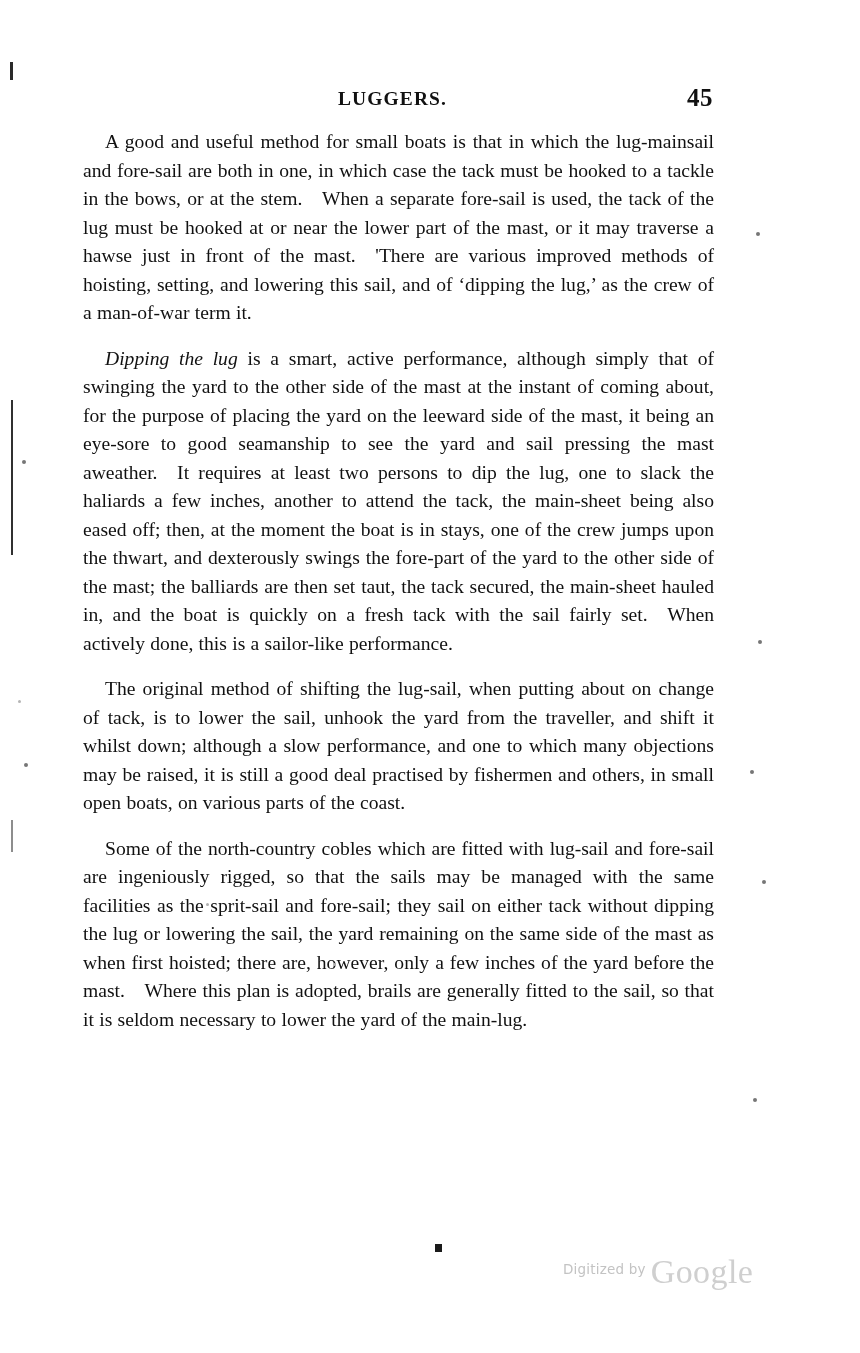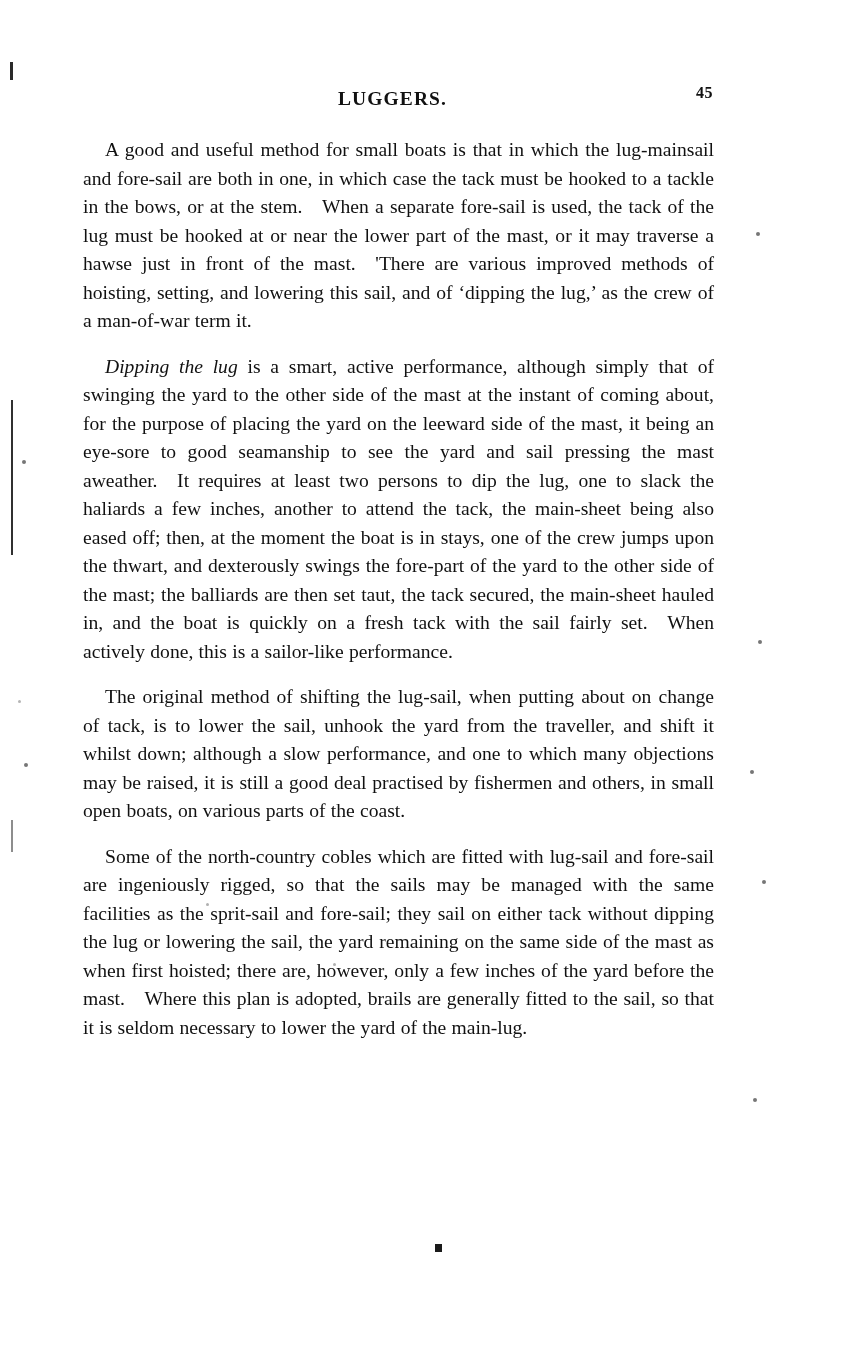--- a/index.html
+++ b/index.html
@@ -37,30 +37,30 @@
     font-size: 19.5px;
     font-weight: bold;
     letter-spacing: 1.1px;
     white-space: nowrap;
     text-align: right;
   }
   .head-folio {
     position: absolute;
     right: 0px;
     top: -4px;
-    font-size: 16px;
+    font-size: 25px;
     font-weight: bold;
     letter-spacing: 0.5px;
   }
 
   
   .textblock {
     position: absolute;
     left: 83px;
-    top: 136px;
+    top: 128px;
     width: 631px;
   }
 
   .para {
     margin: 0;
     padding: 0;
     text-align: justify;
     text-justify: inter-word;
     font-size: 19.6px;
     line-height: 28.5px;
@@ -161,14 +161,17 @@
   <div class="speck" style="left:756px;top:232px;width:4px;height:4px;"></div>
   <div class="speck" style="left:758px;top:640px;width:4px;height:4px;"></div>
   <div class="speck" style="left:750px;top:770px;width:4px;height:4px;"></div>
   <div class="speck" style="left:762px;top:880px;width:4px;height:4px;"></div>
   <div class="speck" style="left:753px;top:1098px;width:4px;height:4px;"></div>
   <div class="speck" style="left:333px;top:963px;width:3px;height:3px;background:#b0b0b0;"></div>
   <div class="speck" style="left:206px;top:903px;width:3px;height:3px;background:#b0b0b0;"></div>
 
   <div class="inkdot" style="left:435px;top:1244px;"></div>
 
+  <div class="watermark">
+    <span class="wm-prefix">Digitized by</span><span class="wm-brand">Google</span>
+  </div>
 
 </div>
 
 </body></html>

